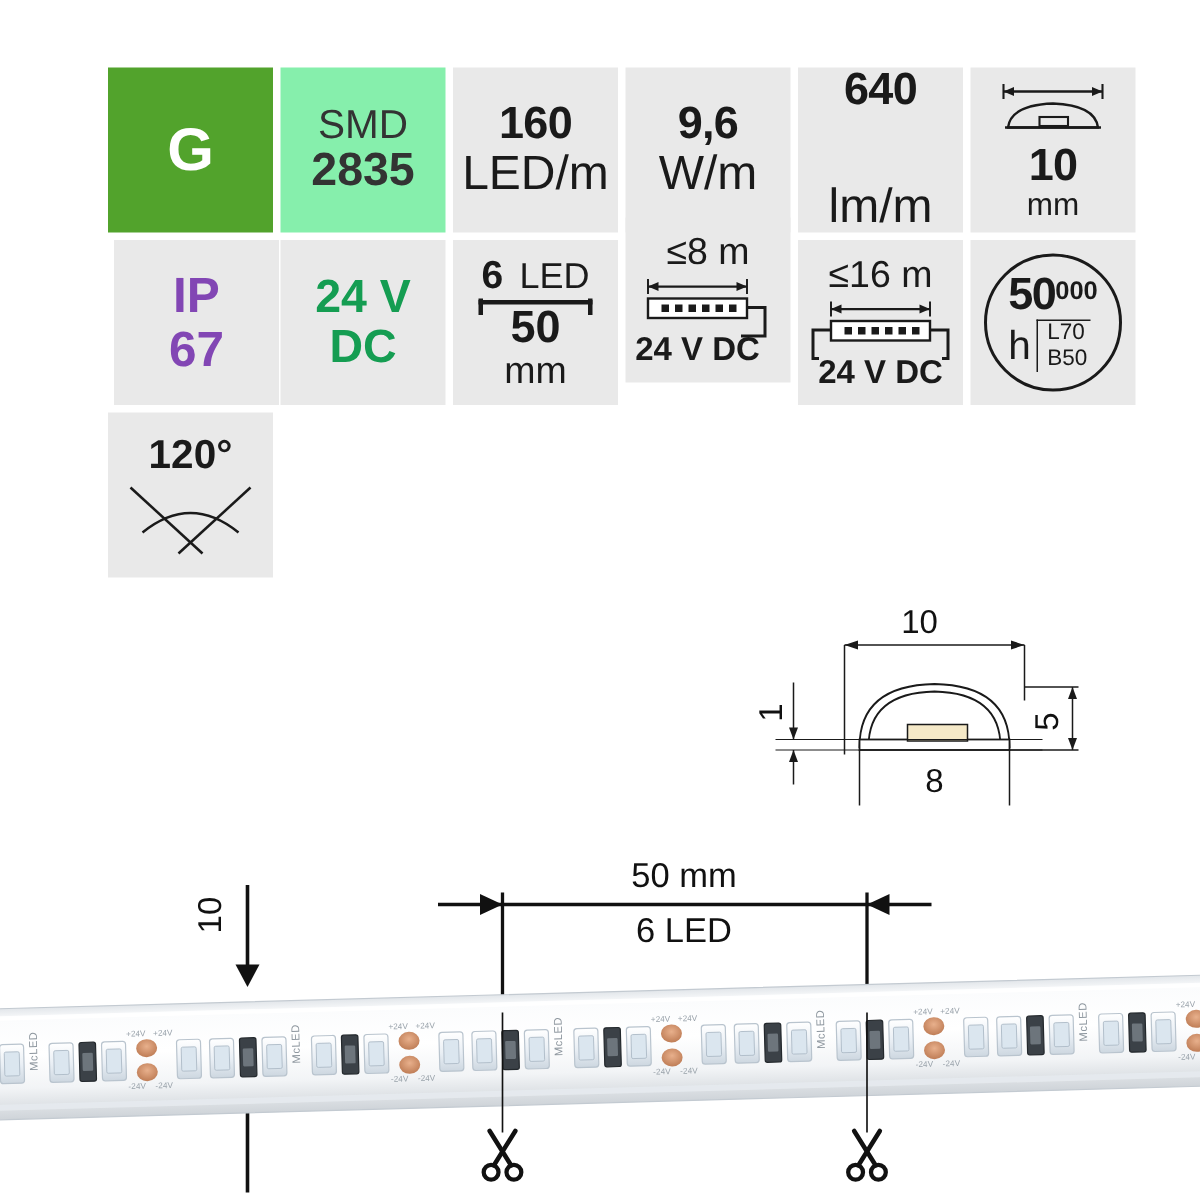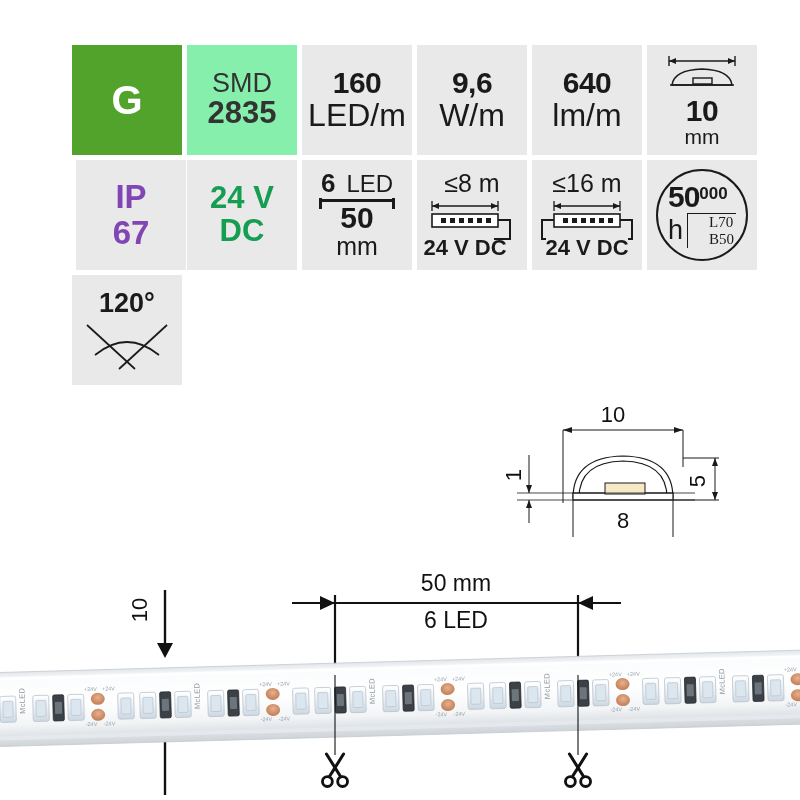--- a/index.html
+++ b/index.html
@@ -96,21 +96,21 @@
     <div class="tile" style="left:230px; top:0px;">
       <div class="t-big">160</div>
       <div class="t-sub">LED/m</div>
     </div>
 
     <div class="tile" style="left:345px; top:0px;">
       <div class="t-big">9,6</div>
       <div class="t-sub">W/m</div>
     </div>
 
-    <div class="tile" style="left:460px; top:0px;">
+    <div class="tile" style="left:460px; top:0px;justify-content:space-between;">
       <div class="t-big">640</div>
       <div class="t-sub">lm/m</div>
     </div>
 
     <div class="tile" style="left:575px; top:0px;">
       <span>
         <svg width="84" height="40" viewBox="0 0 84 40">
           <line x1="9" y1="9" x2="75" y2="9" stroke="#1a1a1a" stroke-width="1.6"></line>
           <polygon points="9,9 16,6 16,12" fill="#1a1a1a"></polygon>
           <polygon points="75,9 68,6 68,12" fill="#1a1a1a"></polygon>
@@ -137,21 +137,21 @@
 
     <div class="tile" style="left:230px; top:115px;">
       <div class="cut-top">
         <b>6</b><span style="margin-left:11px">LED</span>
       </div>
       <div class="cut-rule"></div>
       <div class="cut-b1">50</div>
       <div class="cut-b2">mm</div>
     </div>
 
-    <div class="tile" style="left:345px; top:115px;">
+    <div class="tile" style="left:345px; top:100px;">
       <div class="len-head">
         <span>≤8 m</span>
       </div>
       <span>
         <svg width="96" height="48" viewBox="0 0 96 48">
           <line x1="8" y1="7" x2="74" y2="7" stroke="#1a1a1a" stroke-width="1.5"></line>
           <polygon points="8,7 15,4 15,10" fill="#1a1a1a"></polygon>
           <polygon points="74,7 67,4 67,10" fill="#1a1a1a"></polygon>
           <line x1="8" y1="2" x2="8" y2="12" stroke="#1a1a1a" stroke-width="1.3"></line>
           <line x1="74" y1="2" x2="74" y2="12" stroke="#1a1a1a" stroke-width="1.3"></line>
@@ -200,21 +200,21 @@
 
     <div class="tile" style="left:575px; top:115px;">
       <div class="life-circle">
         <div style="display:flex; flex-direction:column; align-items:flex-start; line-height:1;">
           <div style="display:flex; align-items:flex-start;">
             <span class="life-50">50</span>
             <span class="life-000" style="margin-top:3px">000</span>
           </div>
           <div style="display:flex; align-items:center; margin-top:1px;">
             <span class="life-h" style="margin-right:4px">h</span>
-            <span style="border-left:1.6px solid #1a1a1a; border-top:1.6px solid #1a1a1a; padding:0 2px 0 21px;font-family:Liberation Serif, serif;">
+            <span style="border-left:1.6px solid #1a1a1a; border-top:1.6px solid #1a1a1a; padding:0 2px 0 6px;">
               <span class="life-lb" style="display:block">L70</span>
               <span class="life-lb" style="display:block">B50</span>
             </span>
           </div>
         </div>
       </div>
     </div>
 
     <div class="tile" style="left:0px; top:230px;">
       <div class="ang-val" style="margin-bottom:2px">120°</div>

